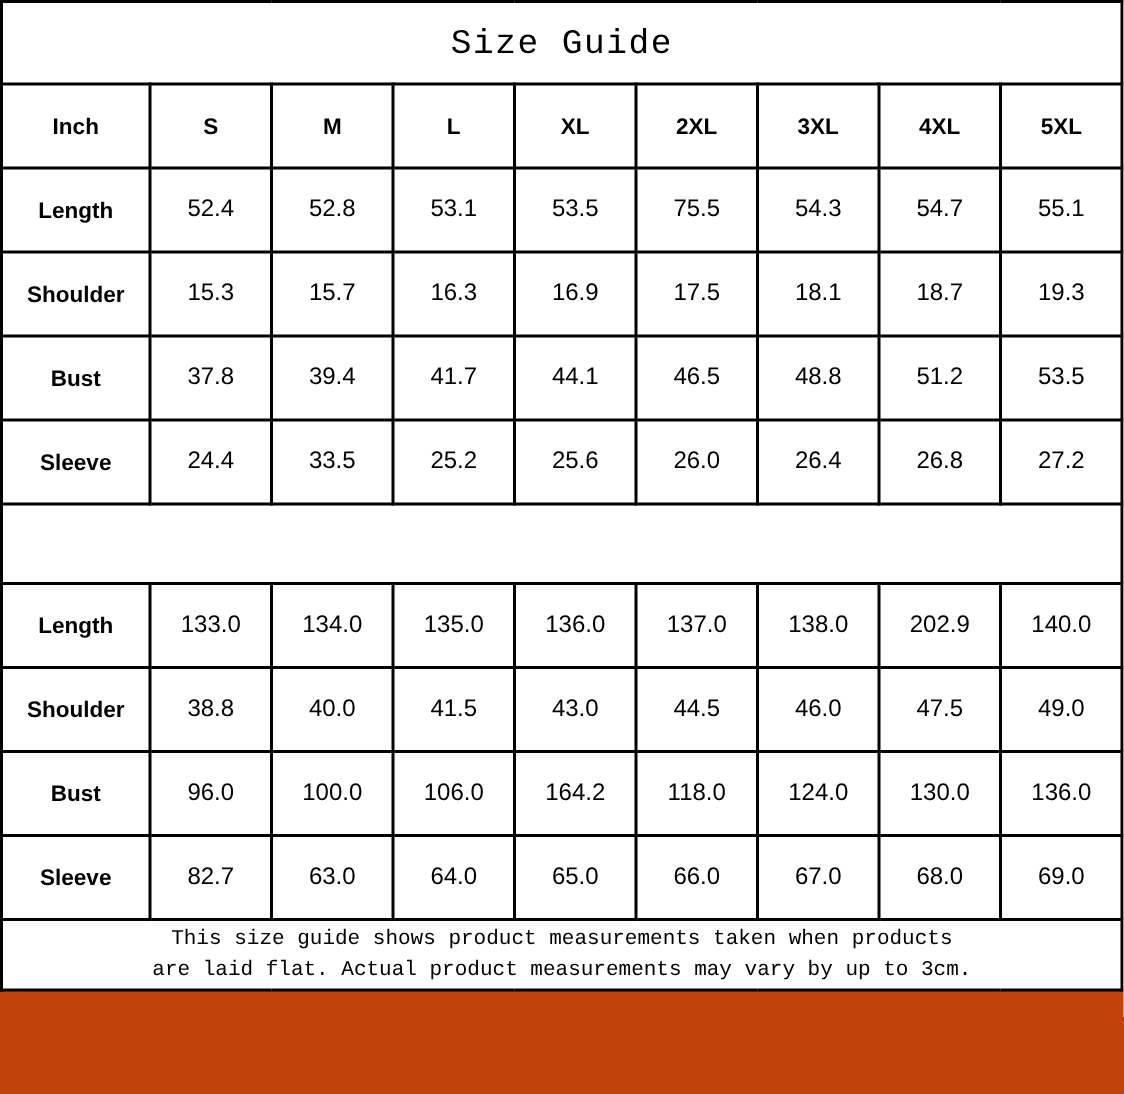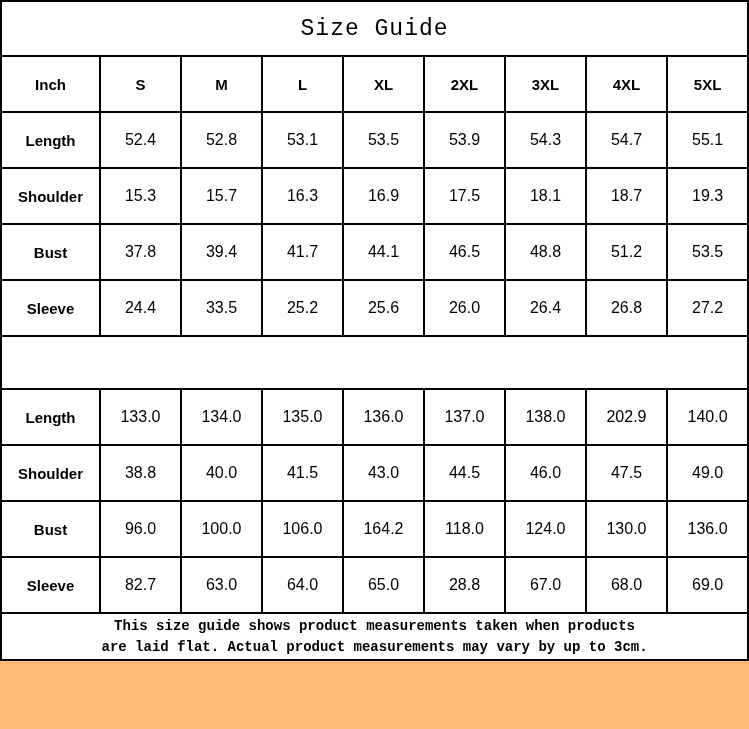--- a/index.html
+++ b/index.html
@@ -3,21 +3,21 @@
 <meta charset="utf-8">
 <style>
   html, body {
     margin: 0;
     padding: 0;
     background: #ffffff;
   }
   .sheet {
     width: 749px;
     height: 729px;
-    background: #fdba74;
+    background: #c2410c;
     color: #000000;
     font-family: "Liberation Sans", sans-serif;
     overflow: hidden;
   }
   table.sg {
     border-collapse: collapse;
     table-layout: fixed;
     width: 747px;
   }
   col.c-label { width: 99px; }
@@ -48,21 +48,21 @@
     font-weight: 400;
     font-size: 16px;
   }
   td.spacer-cell {
     height: 51px;
   }
   td.footer-cell {
     height: 45px;
     font-family: "Liberation Mono", "DejaVu Sans Mono", monospace;
     font-size: 14px;
-    font-weight: 700;
+    font-weight: 400;
   }
   td.footer-cell div {
     line-height: 21px;
     white-space: nowrap;
   }
 </style>
 </head>
 <body>
 
 <div class="sheet">
@@ -95,21 +95,21 @@
       <td class="hd">4XL</td>
       <td class="hd">5XL</td>
     </tr>
 
     <tr>
       <td class="hd">Length</td>
       <td class="val">52.4</td>
       <td class="val">52.8</td>
       <td class="val">53.1</td>
       <td class="val">53.5</td>
-      <td class="val">53.9</td>
+      <td class="val">75.5</td>
       <td class="val">54.3</td>
       <td class="val">54.7</td>
       <td class="val">55.1</td>
     </tr>
 
     <tr>
       <td class="hd">Shoulder</td>
       <td class="val">15.3</td>
       <td class="val">15.7</td>
       <td class="val">16.3</td>
@@ -184,21 +184,21 @@
       <td class="val">130.0</td>
       <td class="val">136.0</td>
     </tr>
 
     <tr>
       <td class="hd">Sleeve</td>
       <td class="val">82.7</td>
       <td class="val">63.0</td>
       <td class="val">64.0</td>
       <td class="val">65.0</td>
-      <td class="val">28.8</td>
+      <td class="val">66.0</td>
       <td class="val">67.0</td>
       <td class="val">68.0</td>
       <td class="val">69.0</td>
     </tr>
 
     <tr>
       <td colspan="9" class="footer-cell">
         <div>This size guide shows product measurements taken when products</div>
         <div>are laid flat. Actual product measurements may vary by up to 3cm.</div>
       </td>

